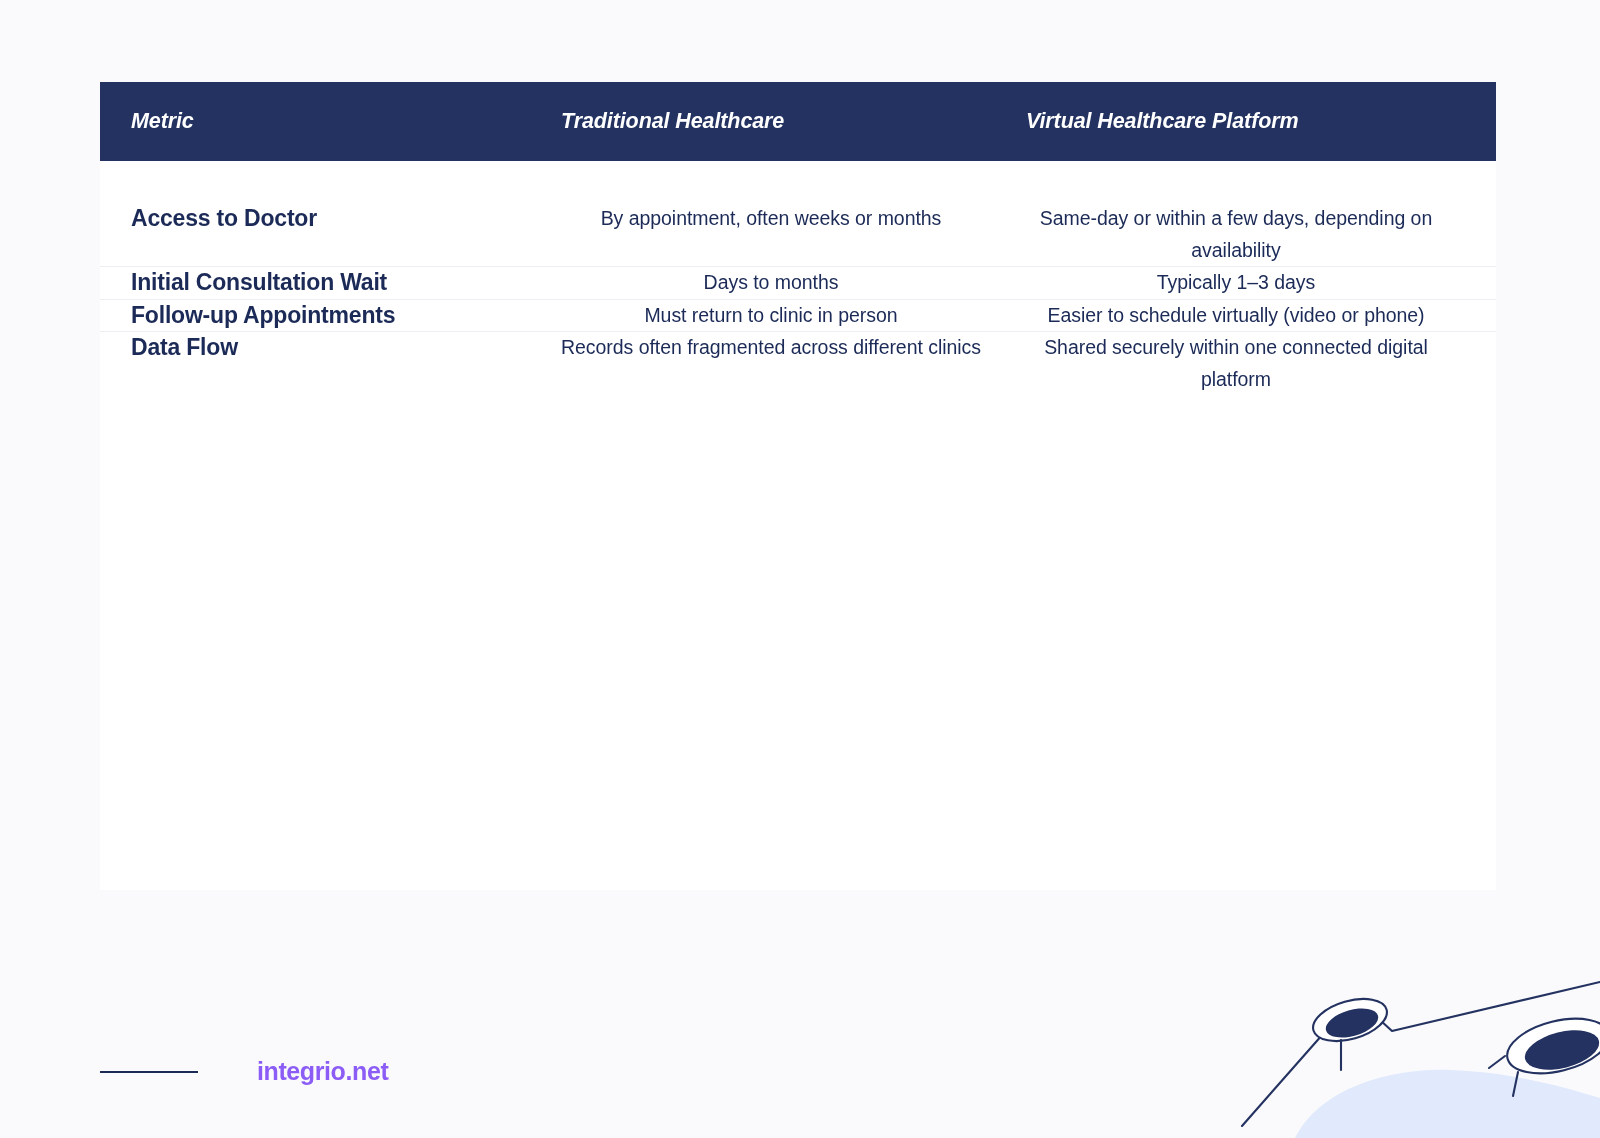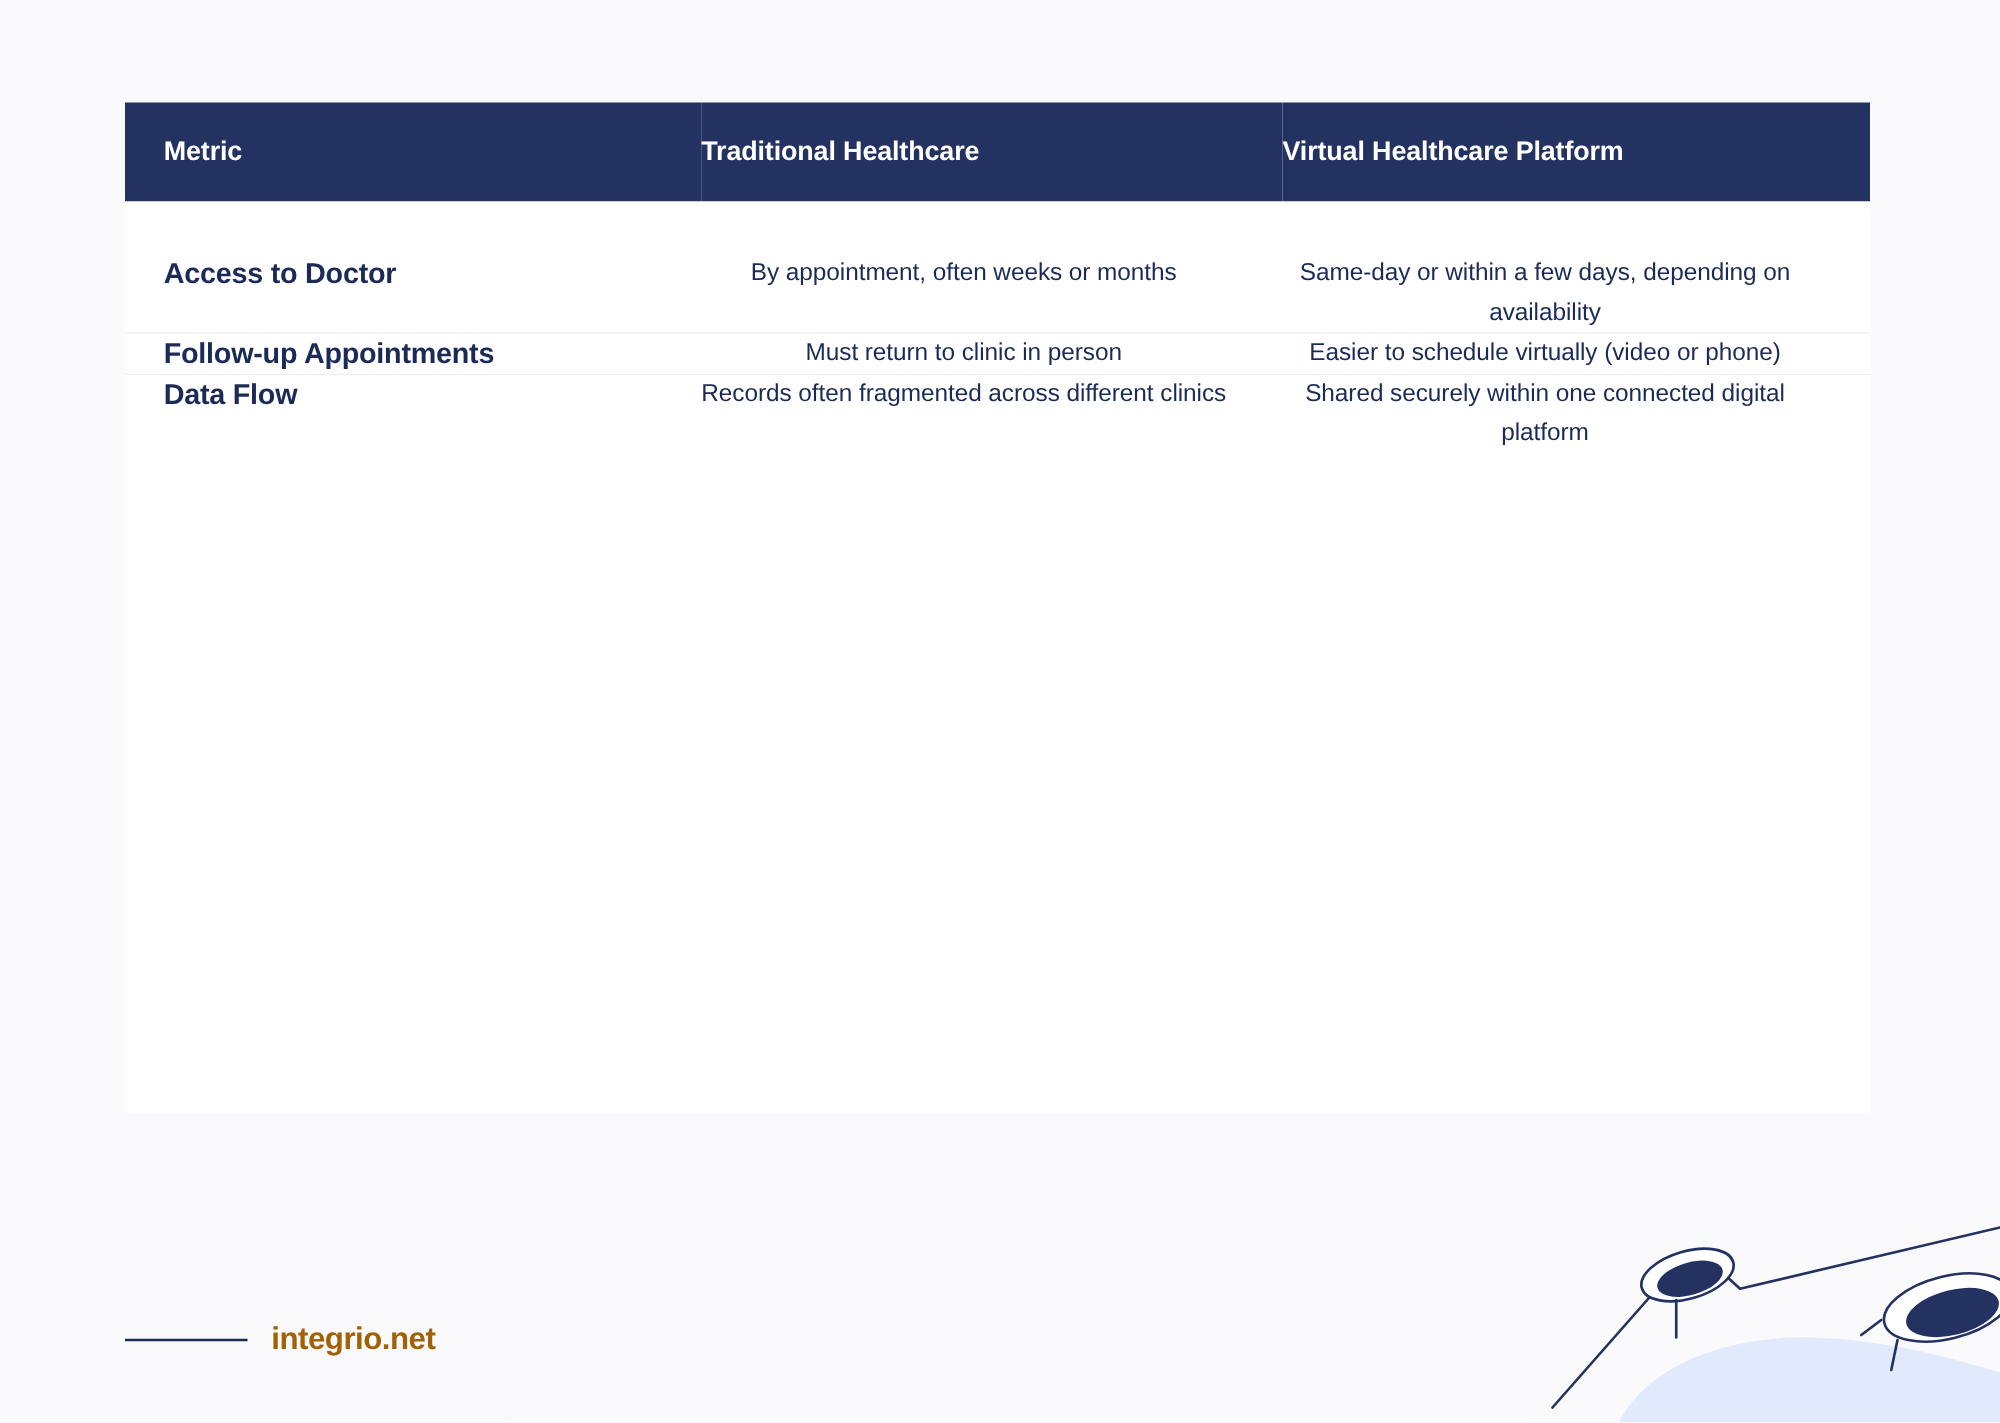--- a/index.html
+++ b/index.html
@@ -51,21 +51,21 @@
     color: #ffffff;
     text-align: left;
     font-size: 21.5px;
     font-weight: 700;
     letter-spacing: -0.1px;
     height: 79px;
     vertical-align: middle;
     padding: 0;
   }
 
-  .th-inner { display: block; }
+  .th-inner { display: block; font-style: italic; }
 
   th.col-metric   .th-inner { padding-left: 31px; }
   th.col-trad     .th-inner { padding-left: 0; }
   th.col-virtual  .th-inner { padding-left: 0; }
 
   col.c-metric  { width: 461px; }
   col.c-trad    { width: 465px; }
   col.c-virtual { width: 470px; }
 
   .table tbody td {
@@ -122,22 +122,23 @@
   .footer-rule {
     display: block;
     width: 98px;
     height: 2px;
     background: #1b2a57;
   }
 
   .footer-brand {
     font-size: 25px;
     font-weight: 700;
-    color: #a16207;
+    color: #8b5cf6;
     letter-spacing: -0.4px;
+    margin-left: 40px;
   }
 </style>
 </head>
 <body>
 
 <svg class="corner-art" viewBox="0 0 400 190" aria-hidden="true">
   <path d="M 95 190 C 120 140, 190 120, 250 122 C 310 124, 360 138, 400 150 L 400 190 Z" fill="#e0eafc"></path>
   <path d="M 42 178 L 123 86 L 128 72 L 155 63 L 165 58 L 180 72 L 192 83 L 400 34" fill="none" stroke="#233260" stroke-width="2.1" stroke-linejoin="round" stroke-linecap="round"></path>
   <g>
     <ellipse cx="150" cy="72" rx="38" ry="19" transform="rotate(-16 150 72)" fill="#ffffff" stroke="#233260" stroke-width="2.1"></ellipse>
@@ -179,20 +180,31 @@
           <span class="cell">Access to Doctor</span>
         </td>
         <td class="value">
           <span class="cell">By appointment, often weeks or months</span>
         </td>
         <td class="value">
           <span class="cell">Same-day or within a few days, depending on availability</span>
         </td>
       </tr>
 
+      <tr>
+        <td class="metric">
+          <span class="cell">Initial Consultation Wait</span>
+        </td>
+        <td class="value">
+          <span class="cell">Days to months</span>
+        </td>
+        <td class="value">
+          <span class="cell">Typically 1–3 days</span>
+        </td>
+      </tr>
 
 
 
       <tr>
         <td class="metric">
           <span class="cell">Follow-up Appointments</span>
         </td>
         <td class="value">
           <span class="cell">Must return to clinic in person</span>
         </td>

